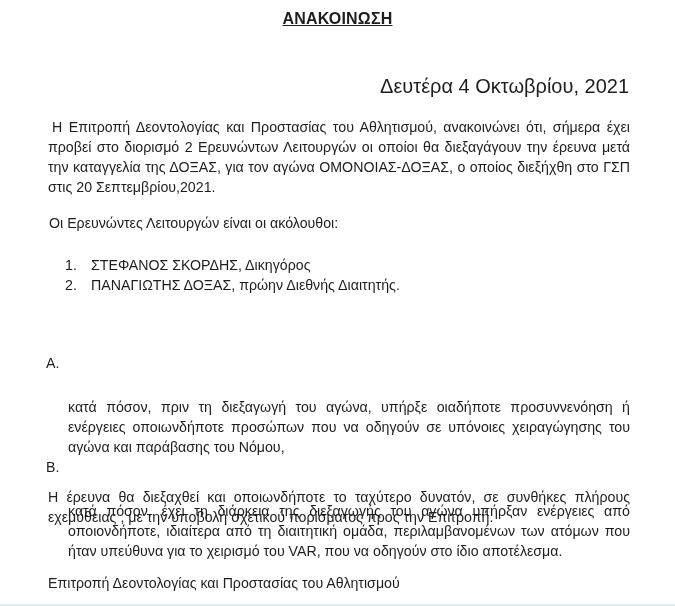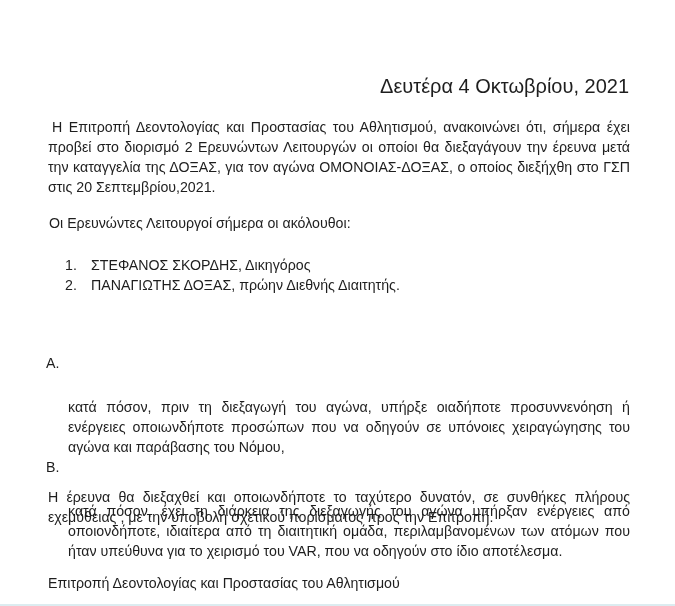--- a/index.html
+++ b/index.html
@@ -79,25 +79,26 @@
       position: absolute;
       left: 0; bottom: 0;
       width: 675px; height: 2px;
       background: #dcecf0;
     }
   </style>
 </head>
 <body>
 
 <div class="page">
+  <div class="title">ΑΝΑΚΟΙΝΩΣΗ</div>
   <div class="date">Δευτέρα 4 Οκτωβρίου, 2021</div>
 
   <div class="para p1">Η Επιτροπή Δεοντολογίας και Προστασίας του Αθλητισμού, ανακοινώνει ότι, σήμερα έχει προβεί στο διορισμό 2 Ερευνώντων Λειτουργών οι οποίοι θα διεξαγάγουν την έρευνα μετά την καταγγελία της ΔΟΞΑΣ, για τον αγώνα ΟΜΟΝΟΙΑΣ-ΔΟΞΑΣ, ο οποίος διεξήχθη στο ΓΣΠ στις 20 Σεπτεμβρίου,2021.</div>
 
-  <div class="para p2">Οι Ερευνώντες Λειτουργοί σήμερα οι ακόλουθοι:</div>
+  <div class="para p2">Οι Ερευνώντες Λειτουργών είναι οι ακόλουθοι:</div>
 
   <ul class="list">
     <li>
       <span class="num">1.</span>
       <span>ΣΤΕΦΑΝΟΣ ΣΚΟΡΔΗΣ, Δικηγόρος</span>
     </li>
     <li>
       <span class="num">2.</span>
       <span>ΠΑΝΑΓΙΩΤΗΣ ΔΟΞΑΣ, πρώην Διεθνής Διαιτητής.</span>
     </li>

